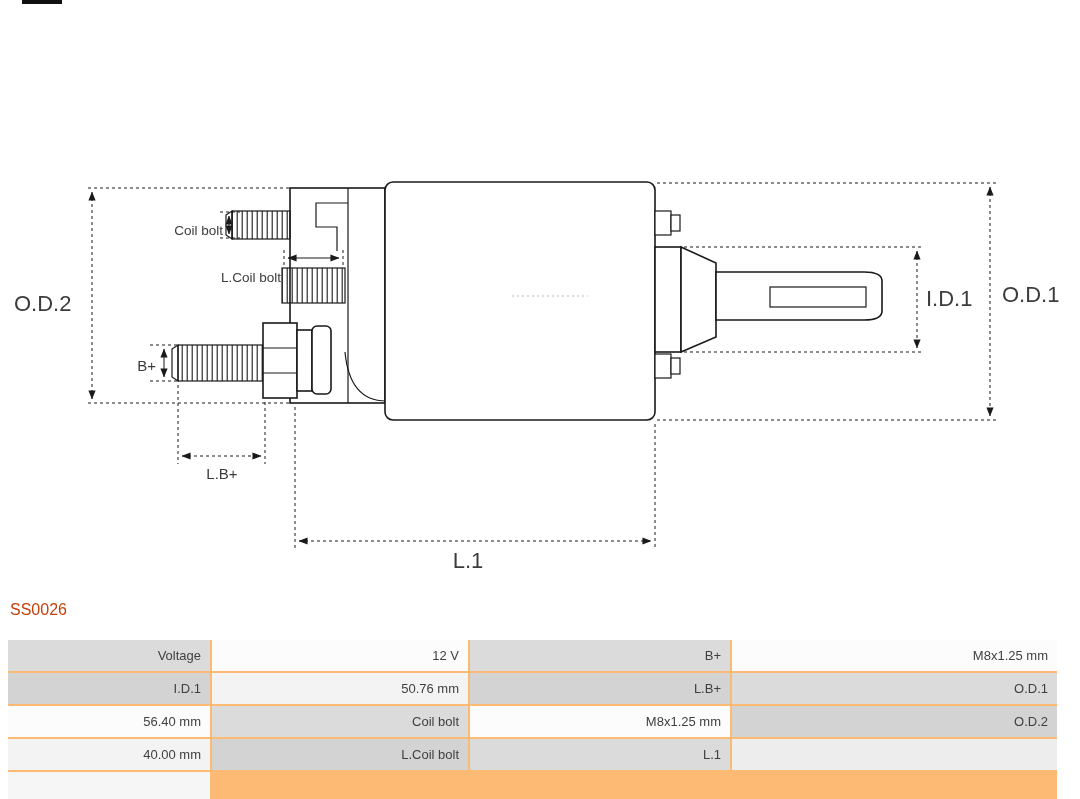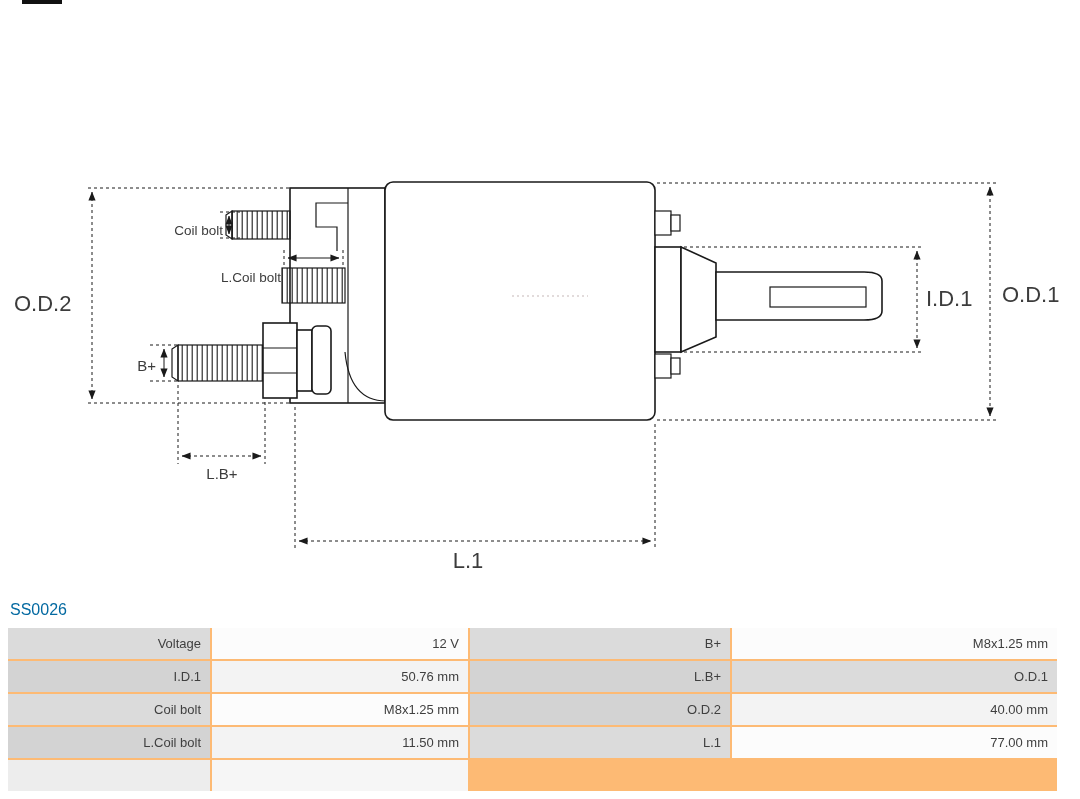--- a/index.html
+++ b/index.html
@@ -12,21 +12,21 @@
   svg text{font-family:"Liberation Sans",sans-serif;}
   .lbl{font-size:22px;fill:#3c3c3c;}
   .lbm{font-size:15px;fill:#3c3c3c;}
   .lbs{font-size:13.5px;fill:#3c3c3c;}
   .dim{fill:none;stroke:#1a1a1a;stroke-width:1;stroke-dasharray:3 3;}
   .dims{fill:none;stroke:#1a1a1a;stroke-width:1;}
   .ol{fill:#ffffff;stroke:#1a1a1a;stroke-width:1.6;}
   .ol2{fill:#ffffff;stroke:#1a1a1a;stroke-width:1.2;}
   .ln2{fill:none;stroke:#1a1a1a;stroke-width:1.2;}
   .part-number{
-    margin:8px 0 9px 10px;font-size:16px;color:#0369a1;line-height:19px;
+    margin:8px 0 21px 10px;font-size:16px;color:#c2410c;line-height:19px;
   }
   .spec-table{
     display:grid;grid-template-columns:202px 256px 260px 1fr;gap:2px;
     width:1049px;margin-left:8px;background:#fdba74;
   }
   .cell{
     height:31px;display:flex;align-items:center;justify-content:flex-end;
     padding:0 9px;box-sizing:border-box;font-size:13px;color:#3f3f3f;
   }
   .lab-a{background:#dbdbdb;}
@@ -168,25 +168,24 @@
   <div class="cell lab-a">Voltage</div>
   <div class="cell val-a">12 V</div>
   <div class="cell lab-a">B+</div>
   <div class="cell val-a">M8x1.25 mm</div>
 
   <div class="cell lab-b">I.D.1</div>
   <div class="cell val-b">50.76 mm</div>
   <div class="cell lab-b">L.B+</div>
 
   <div class="cell lab-a">O.D.1</div>
+  <div class="cell val-a">56.40 mm</div>
   <div class="cell lab-a">Coil bolt</div>
   <div class="cell val-a">M8x1.25 mm</div>
 
   <div class="cell lab-b">O.D.2</div>
   <div class="cell val-b">40.00 mm</div>
   <div class="cell lab-b">L.Coil bolt</div>
-  <div class="cell val-b">11.50 mm</div>
 
   <div class="cell lab-a">L.1</div>
-  <div class="cell val-a">77.00 mm</div>
   <div class="cell empty-lab"></div>
   <div class="cell empty-val"></div>
 </div>
 
 </body></html>

